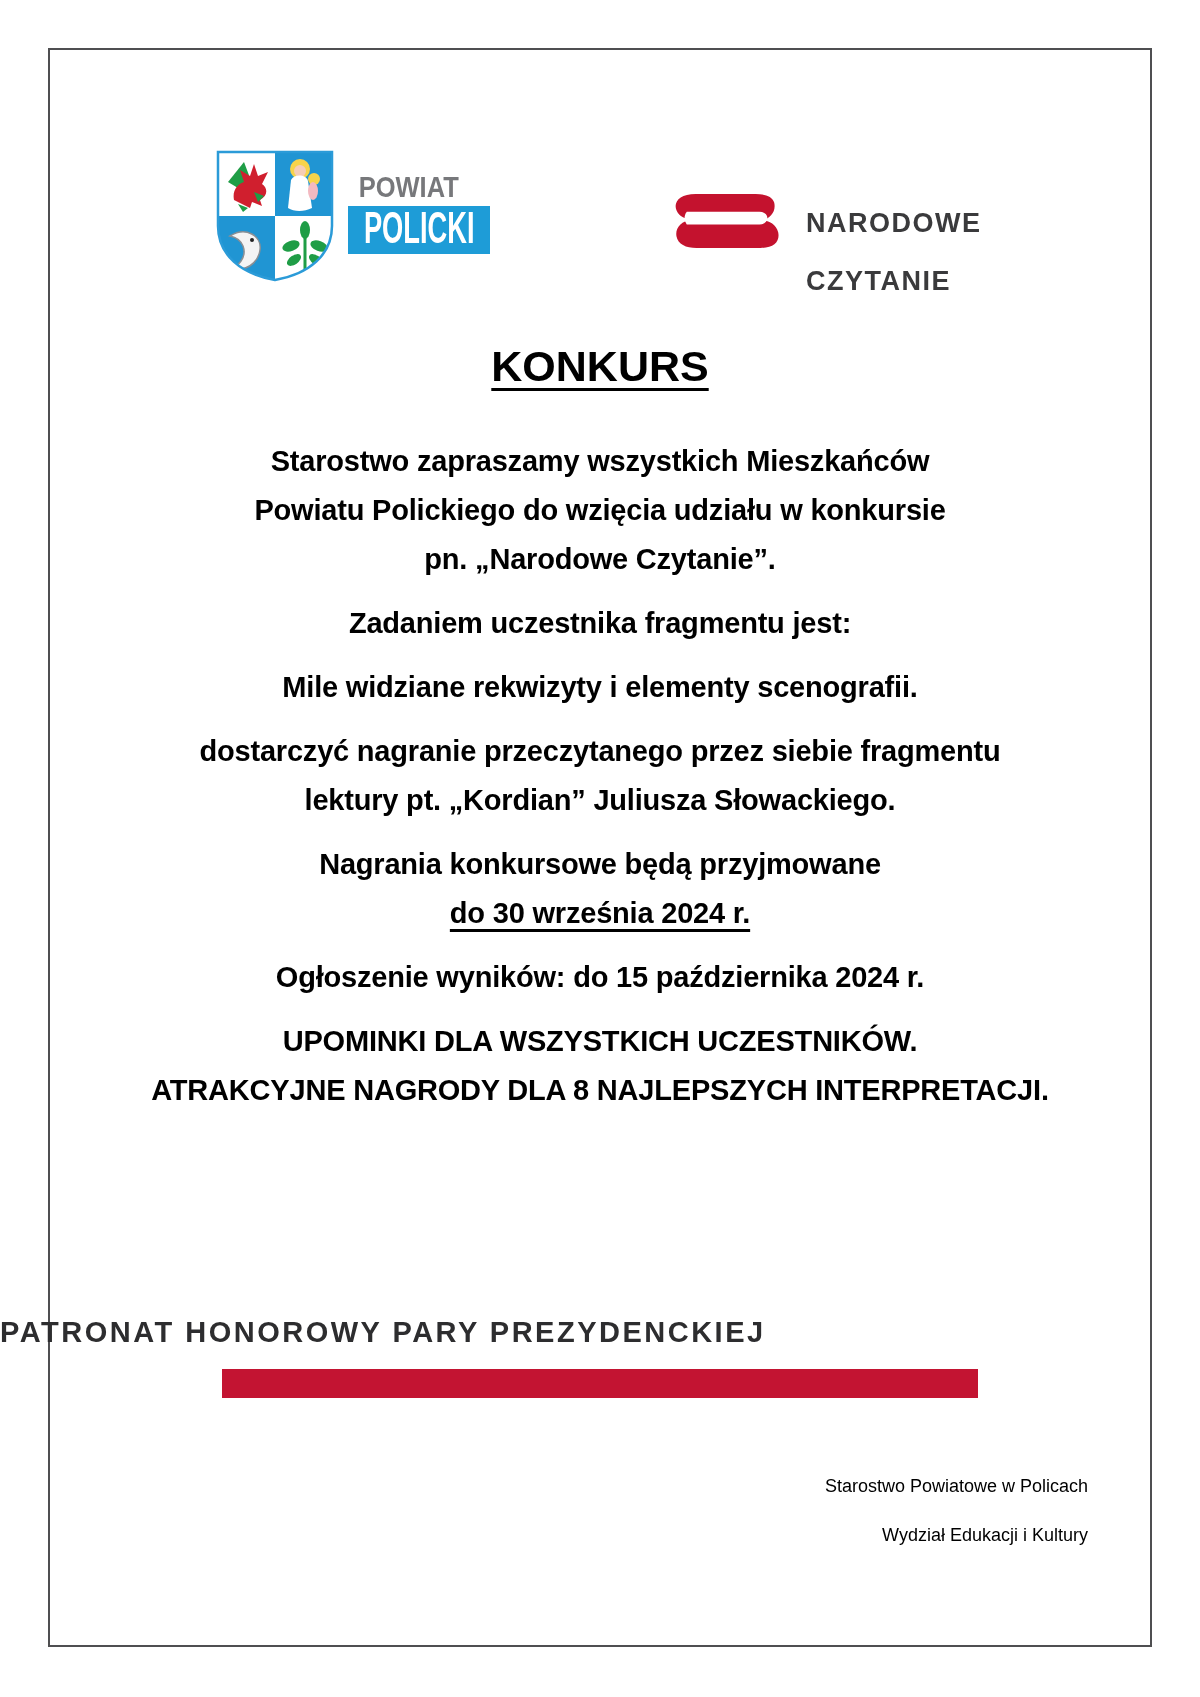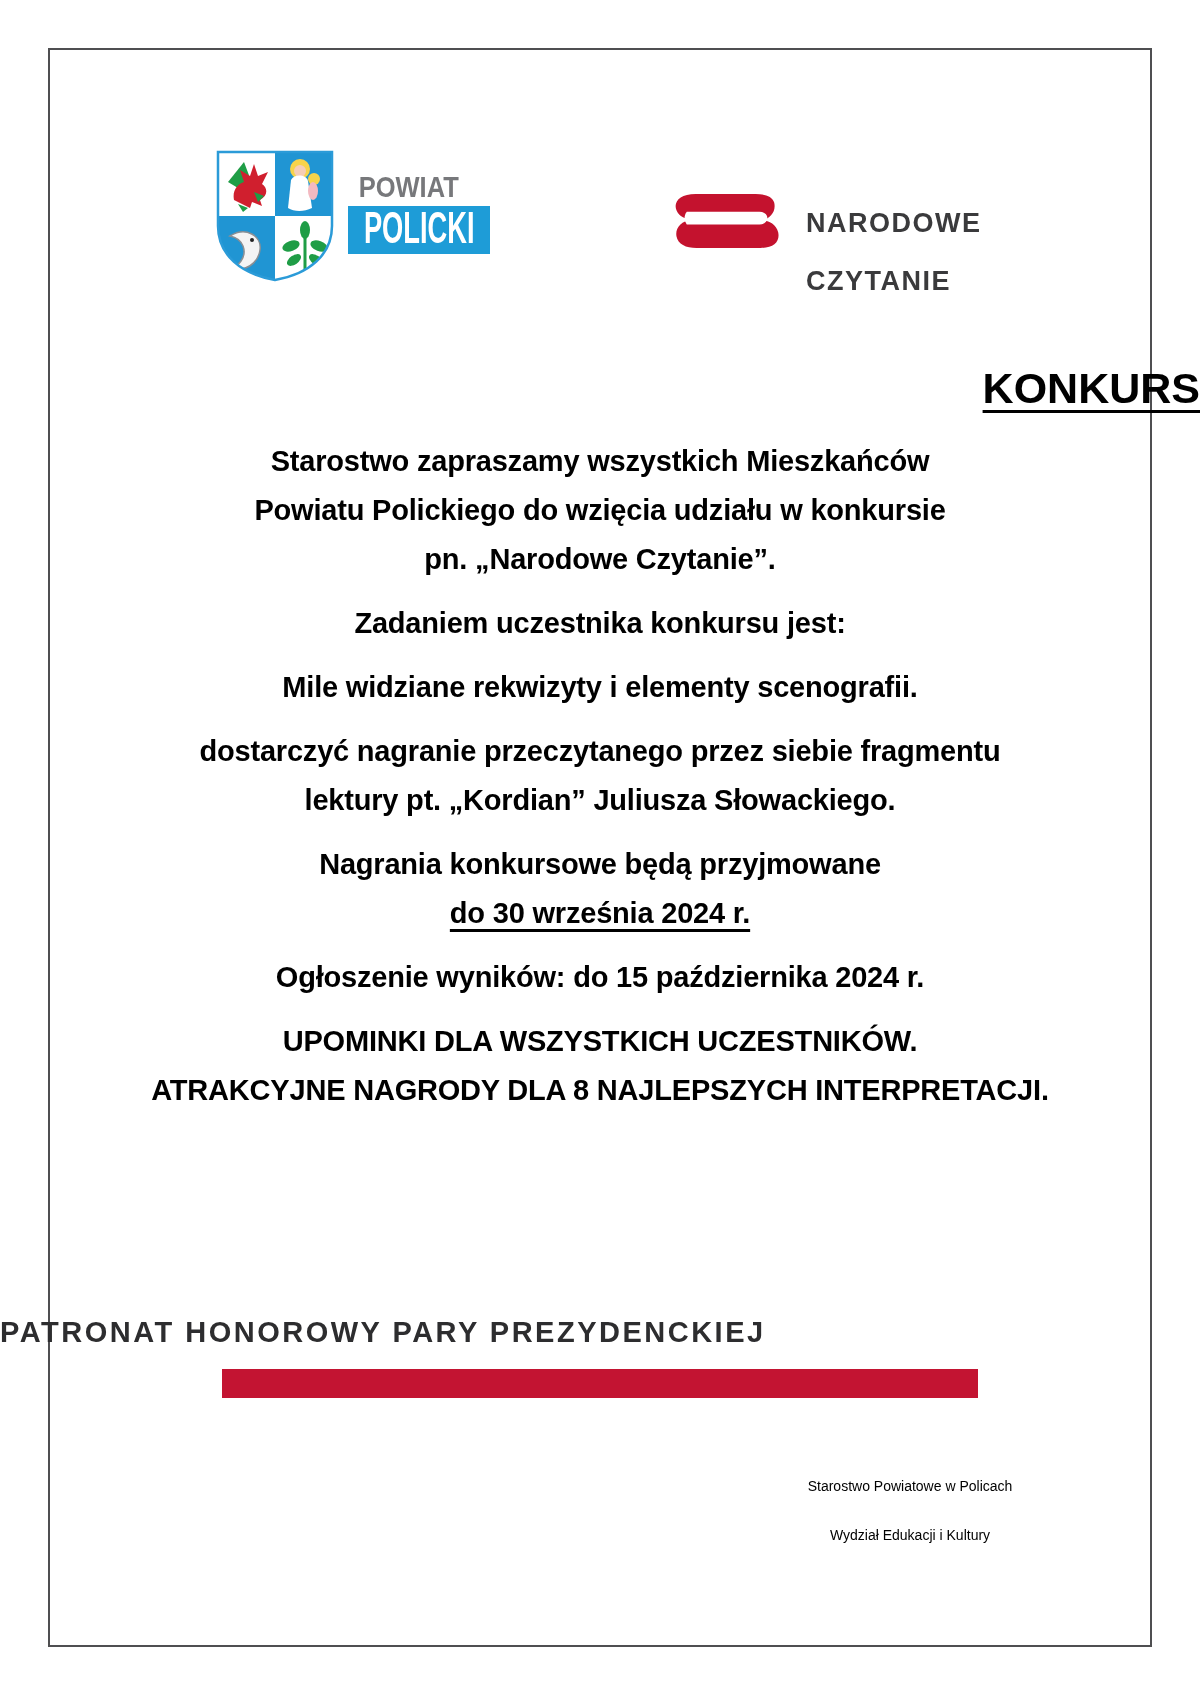--- a/index.html
+++ b/index.html
@@ -30,37 +30,37 @@
     transform:scaleX(0.85);transform-origin:center;white-space:nowrap;letter-spacing:0px;}
   .policki-banner{position:absolute;left:348px;top:206px;width:142px;height:48px;
     background:var(--banner-blue);display:flex;align-items:flex-start;justify-content:center;}
   .policki-banner span{color:#fff;font-weight:bold;font-size:44px;line-height:1;
     transform:scaleX(0.62);transform-origin:center;white-space:nowrap;}
   .book{position:absolute;left:672px;top:192px;width:118px;height:57px;}
   .narodowe-text{position:absolute;left:806px;top:181px;font-size:27px;font-weight:bold;
     color:var(--narodowe-text);letter-spacing:1.5px;line-height:31px;}
   .narodowe-text span{display:block;margin-top:27px;}
   
-  .title{position:absolute;top:364px;left:0;width:100%;text-align:right;}
+  .title{position:absolute;top:342px;left:0;width:100%;text-align:center;}
   .title span{font-size:43px;font-weight:bold;text-decoration:underline;
     text-decoration-thickness:3px;text-underline-offset:7px;}
   
   .paragraphs{position:absolute;top:437px;left:40px;right:40px;text-align:center;
     font-weight:bold;font-size:29px;letter-spacing:-0.2px;}
   .paragraphs p{margin:0 0 15px 0;line-height:49px;}
   .pline{display:block;}
   .pline.u{text-decoration:underline;text-decoration-thickness:3px;text-underline-offset:6px;}
   
   .patronat{position:absolute;top:1316px;left:0;width:100%;text-align:left;
     font-size:29px;font-weight:bold;letter-spacing:2.5px;color:#2d2d2f;white-space:nowrap;}
   .red-bar{position:absolute;left:222px;top:1369px;width:756px;height:29px;
     background:var(--accent-red);}
   
-  .footer{position:absolute;left:700px;top:1462px;width:420px;text-align:center;
-    font-size:14px;line-height:49px;color:#000;}
+  .footer{position:absolute;left:668px;top:1462px;width:420px;text-align:right;
+    font-size:18px;line-height:49px;color:#000;}
   .footer span{display:block;}
 </style>
 </head>
 <body>
 
 <div class="page-border"></div>
 
 <svg class="coat" viewBox="0 0 122 136" aria-hidden="true">
   <defs>
     <clipPath id="shieldClip">
@@ -125,21 +125,21 @@
   <span>KONKURS</span>
 </div>
 
 <div class="paragraphs">
     <p>
       <span class="pline">Starostwo zapraszamy wszystkich Mieszkańców</span>
       <span class="pline">Powiatu Polickiego do wzięcia udziału w konkursie</span>
       <span class="pline">pn. „Narodowe Czytanie”.</span>
     </p>
     <p>
-      <span class="pline">Zadaniem uczestnika konkursu jest:</span>
+      <span class="pline">Zadaniem uczestnika fragmentu jest:</span>
     </p>
     <p>
       <span class="pline">Mile widziane rekwizyty i elementy scenografii.</span>
     </p>
     <p>
       <span class="pline">dostarczyć nagranie przeczytanego przez siebie fragmentu</span>
       <span class="pline">lektury pt. „Kordian” Juliusza Słowackiego.</span>
     </p>
     <p>
       <span class="pline">Nagrania konkursowe będą przyjmowane</span>

